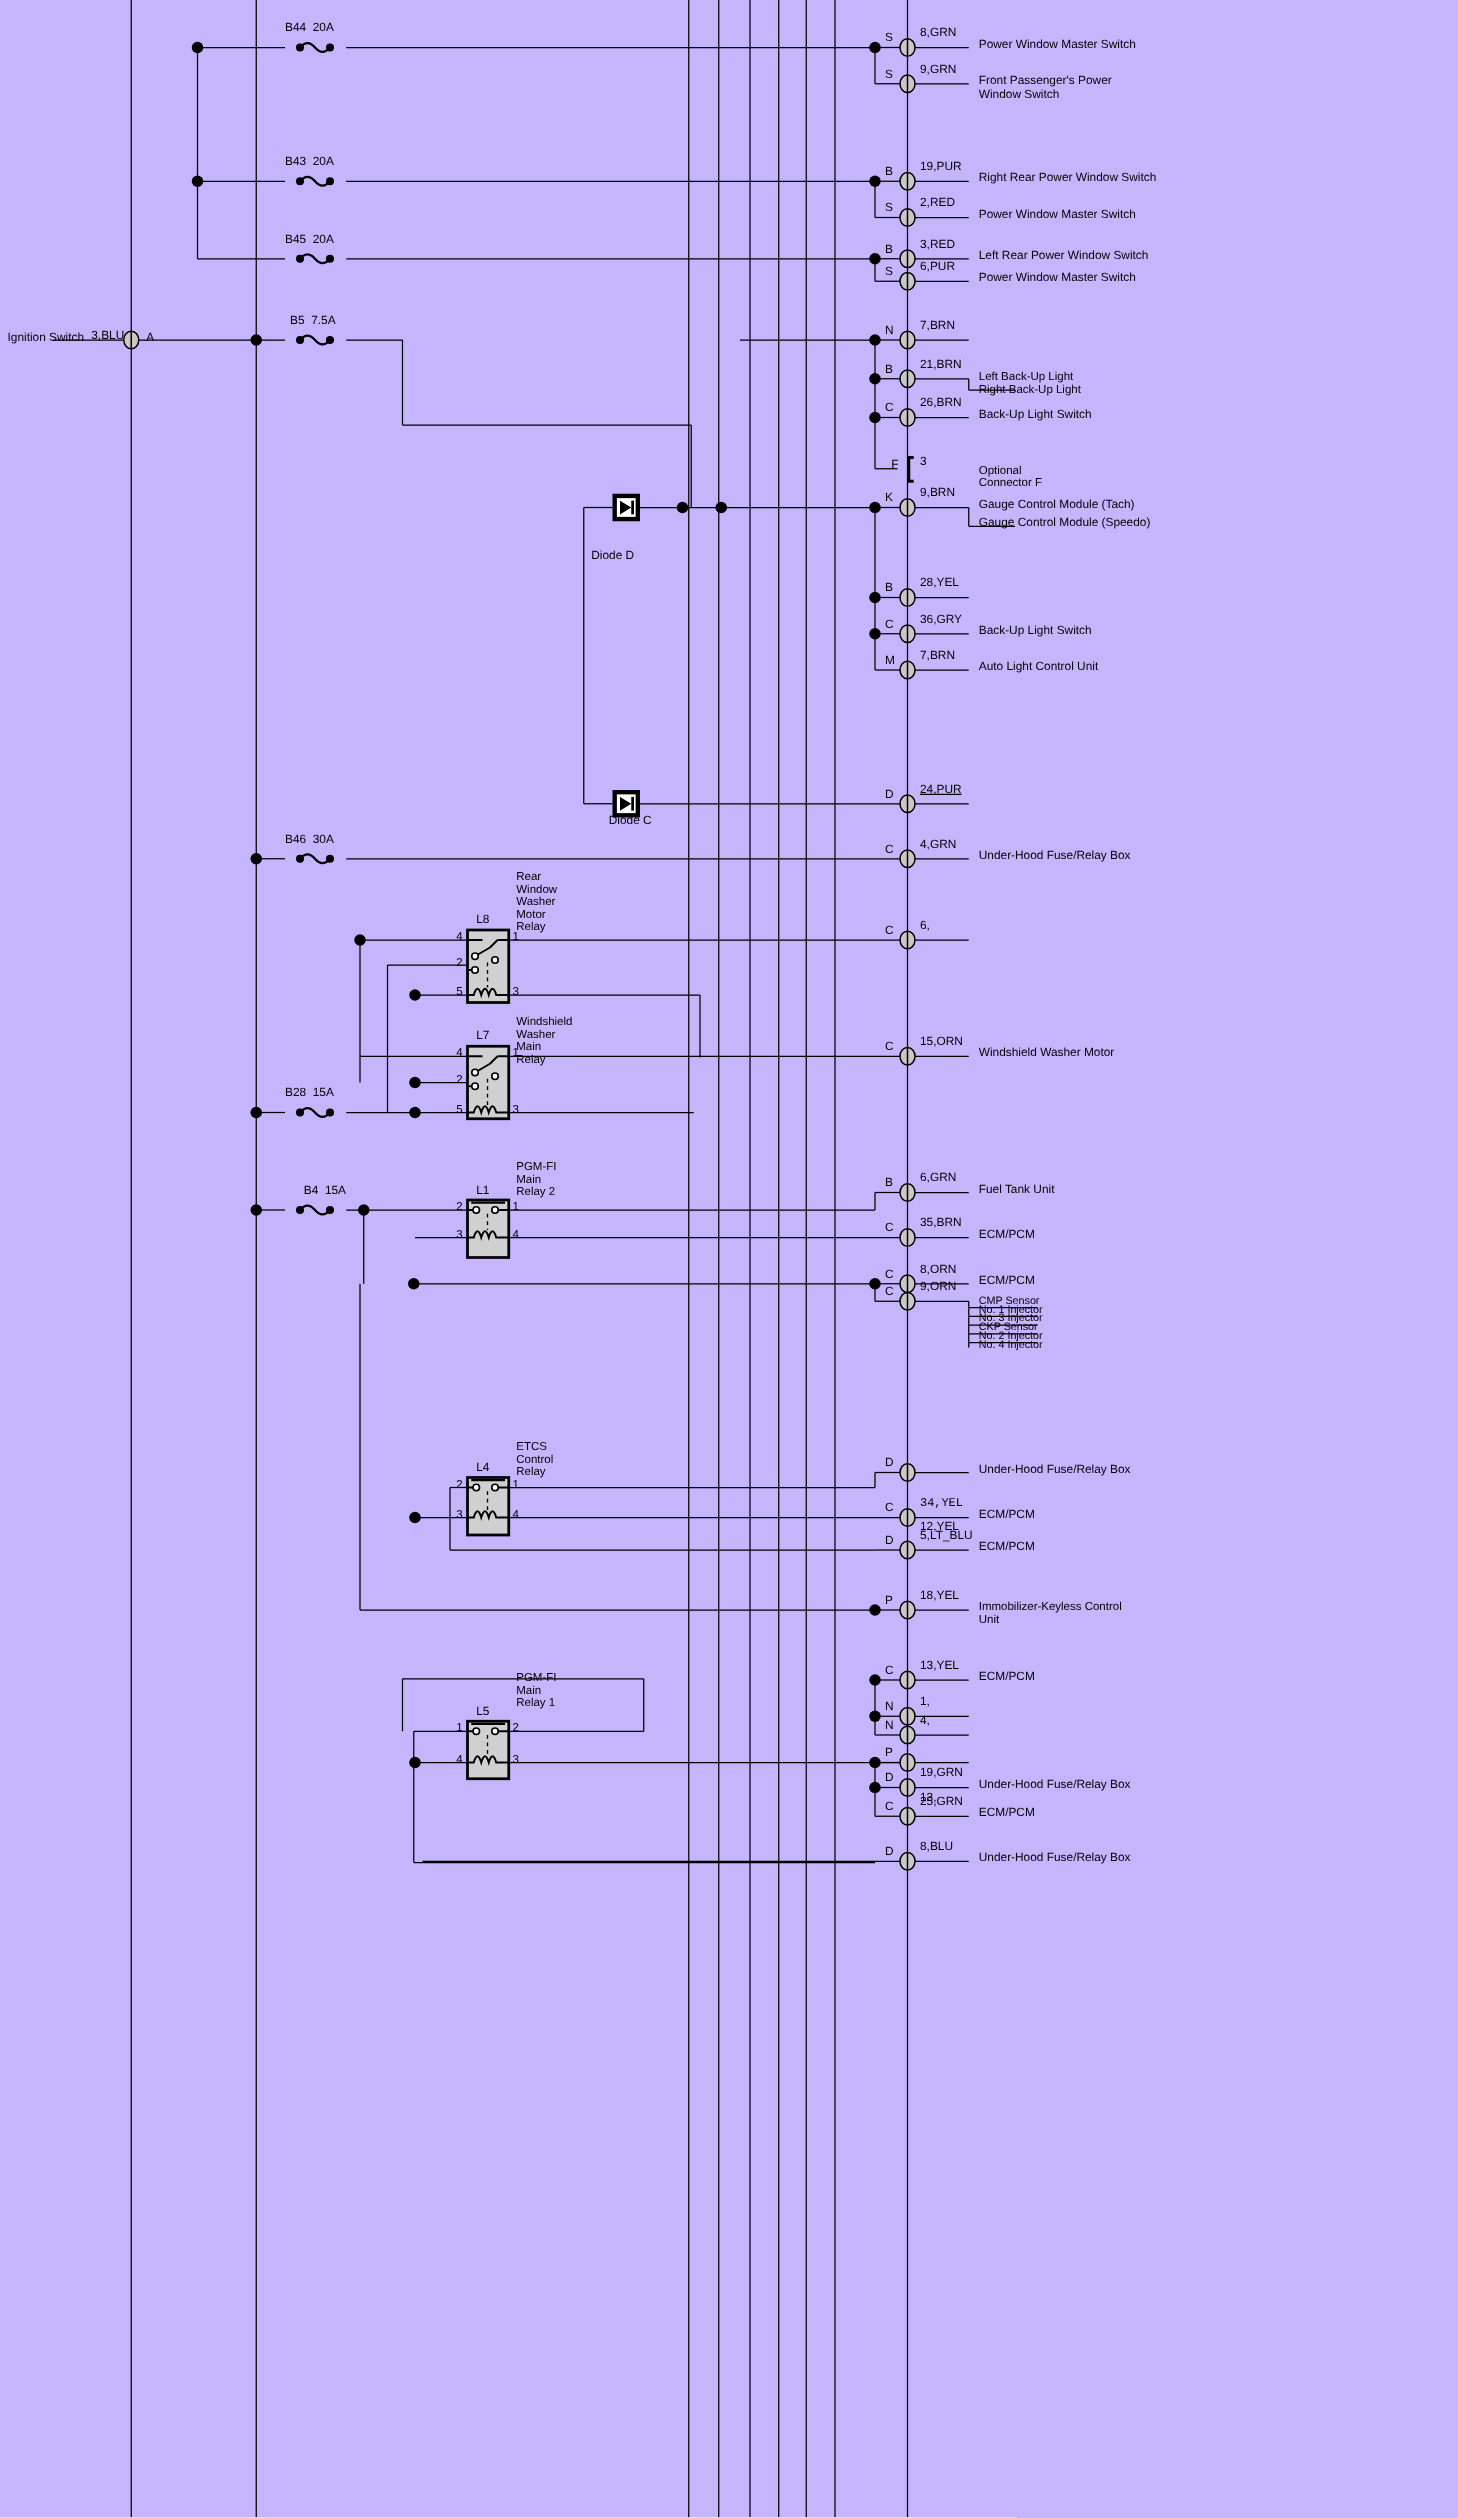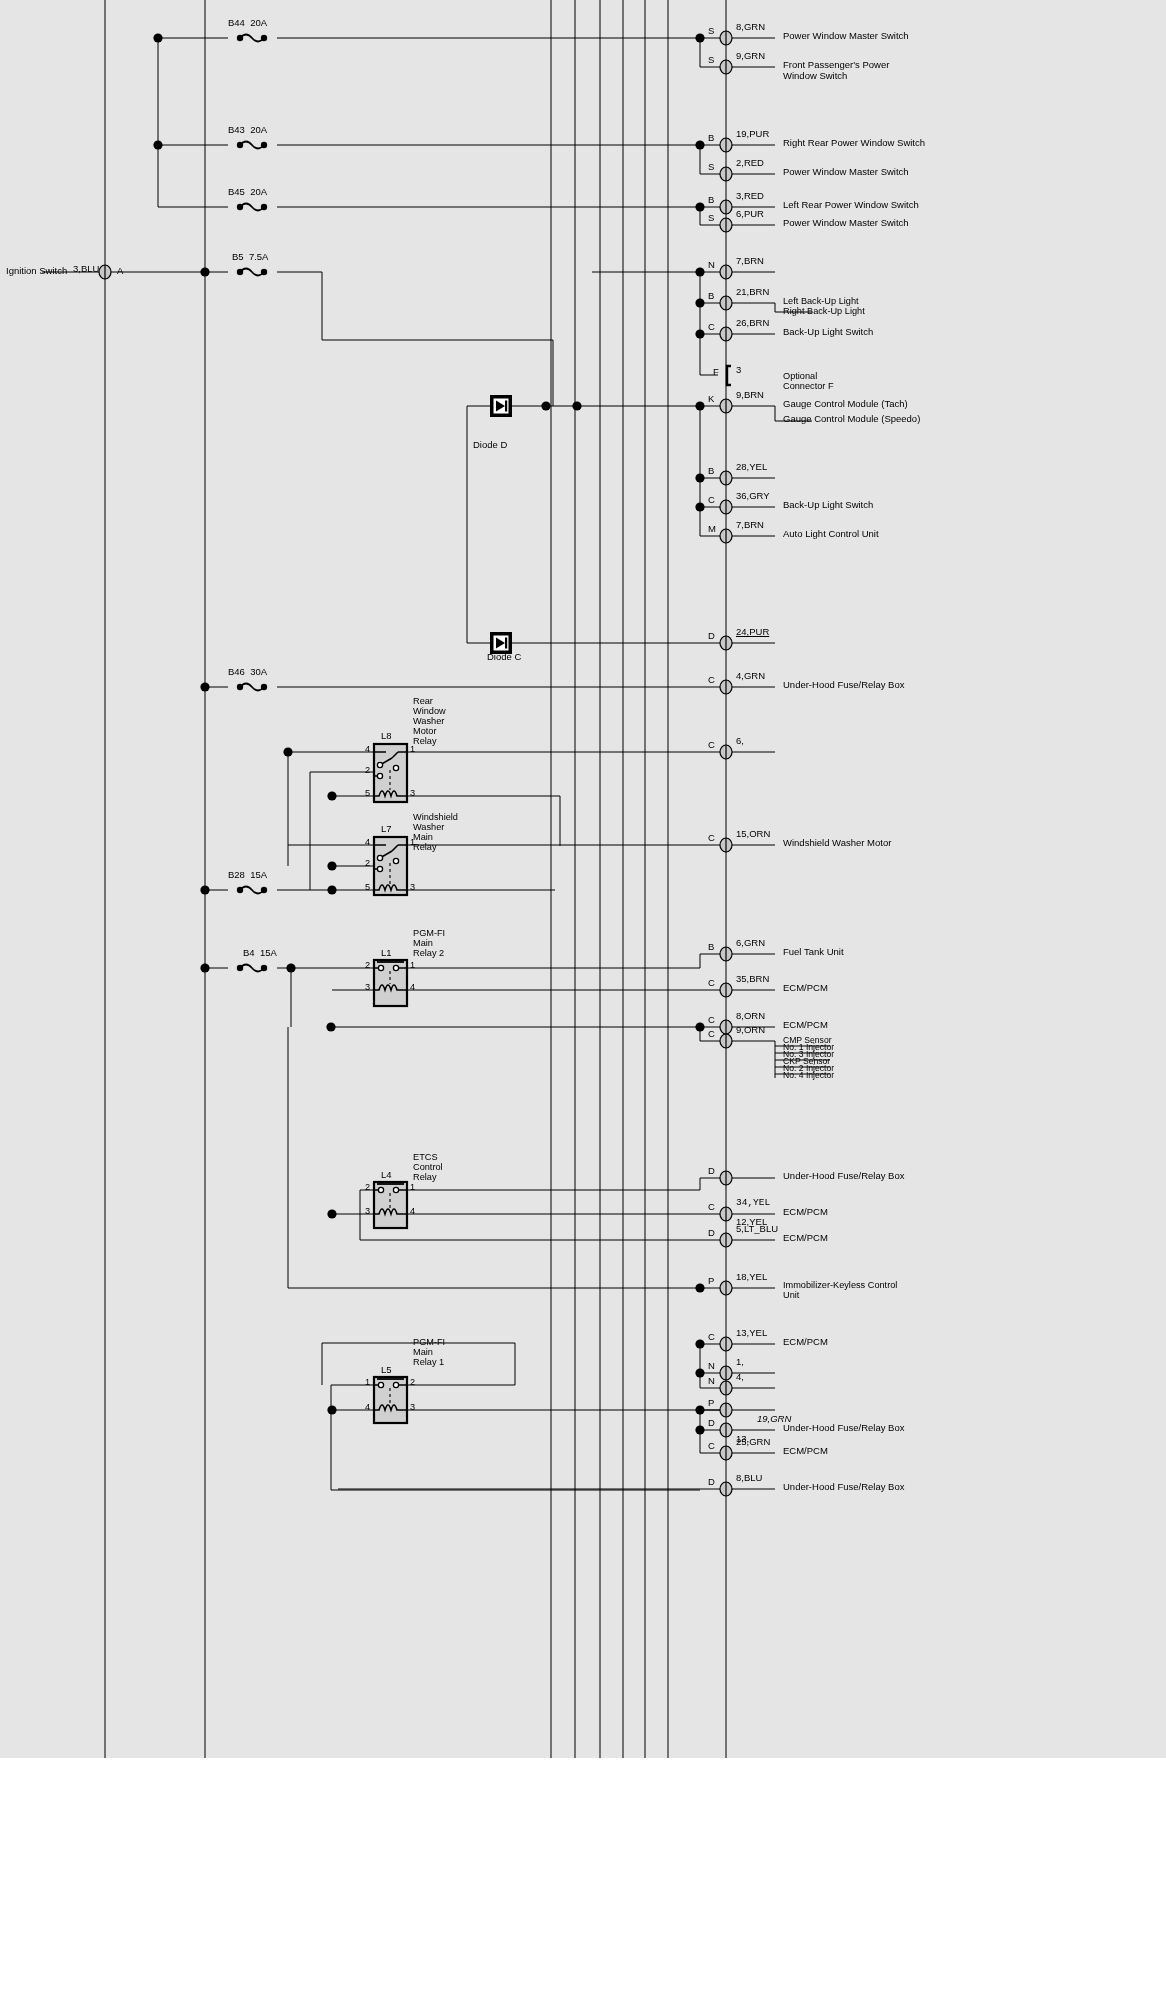--- a/index.html
+++ b/index.html
@@ -1,18 +1,18 @@
 <!DOCTYPE html>
 <html><head>
 <meta charset="utf-8">
 <title>Wiring Diagram</title>
 <style>
   html,body{margin:0;padding:0;background:#fff;}
   body{font-family:"Liberation Sans", sans-serif;}
-  #root{position:relative;width:1166px;height:1758px;background:#e5e5e5;overflow:hidden;}
+  #root{position:relative;width:1166px;height:2014px;background:#c4b5fd;overflow:hidden;}
   #svg{position:absolute;left:0;top:0;width:1166px;height:2014px;}
   .txt{position:absolute;font-family:"Liberation Sans", sans-serif;font-size:9.5px;color:#000;white-space:pre;line-height:10.5px;}
   .t8{font-size:8.6px;line-height:9.6px;}
   .t9{font-size:9.2px;line-height:10px;}
 </style>
 </head>
 <body>
 
 <div id="root">
 
@@ -509,21 +509,21 @@
 <div class="txt" style="left:708px;top:1361px;">N</div>
 <div class="txt" style="left:736px;top:1357px;">1,</div>
 
 <div class="txt" style="left:708px;top:1376px;">N</div>
 <div class="txt" style="left:736px;top:1372px;">4,</div>
 
 <div class="txt" style="left:708px;top:1398px;">P</div>
 <div class="txt" style="left:736px;top:1434px;">13,</div>
 
 <div class="txt" style="left:708px;top:1418px;">D</div>
-<div class="txt" style="left:757px;top:1414px;font-style:italic;">19,GRN</div>
+<div class="txt" style="left:736px;top:1414px;">19,GRN</div>
 <div class="txt" style="left:783px;top:1423px;">Under-Hood Fuse/Relay Box</div>
 
 <div class="txt" style="left:708px;top:1441px;">C</div>
 <div class="txt" style="left:736px;top:1437px;">25,GRN</div>
 <div class="txt" style="left:783px;top:1446px;">ECM/PCM</div>
 
 <div class="txt" style="left:708px;top:1477px;">D</div>
 <div class="txt" style="left:736px;top:1473px;">8,BLU</div>
 <div class="txt" style="left:783px;top:1482px;">Under-Hood Fuse/Relay Box</div>
 

